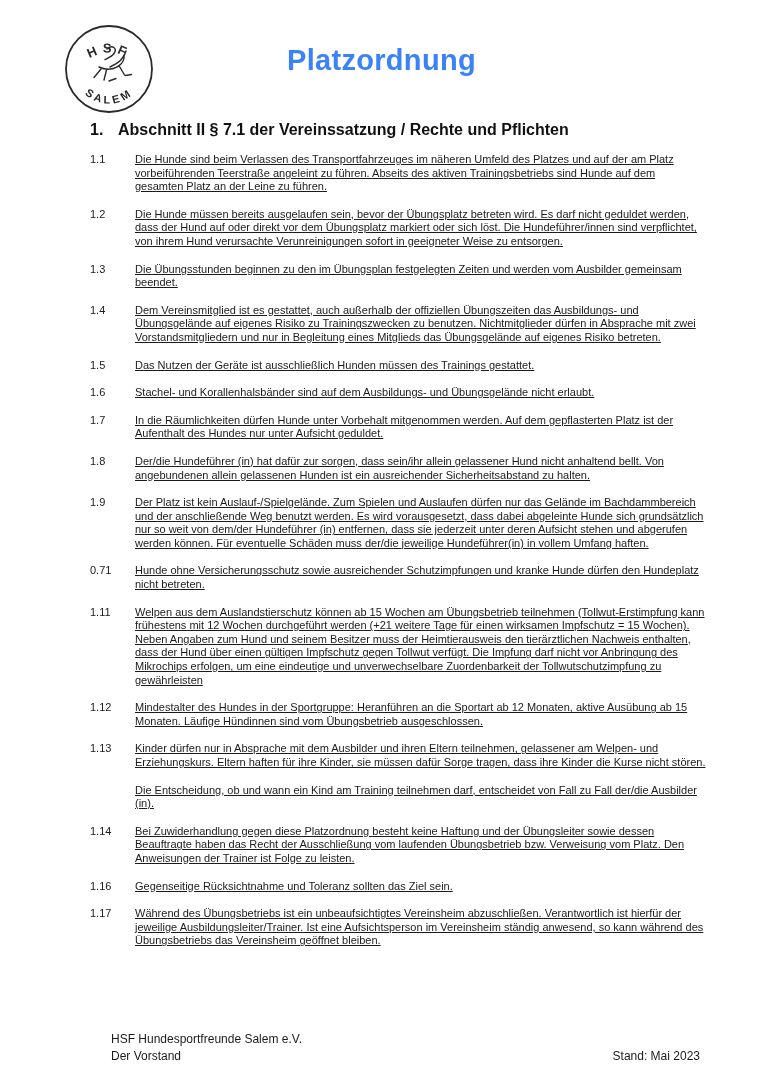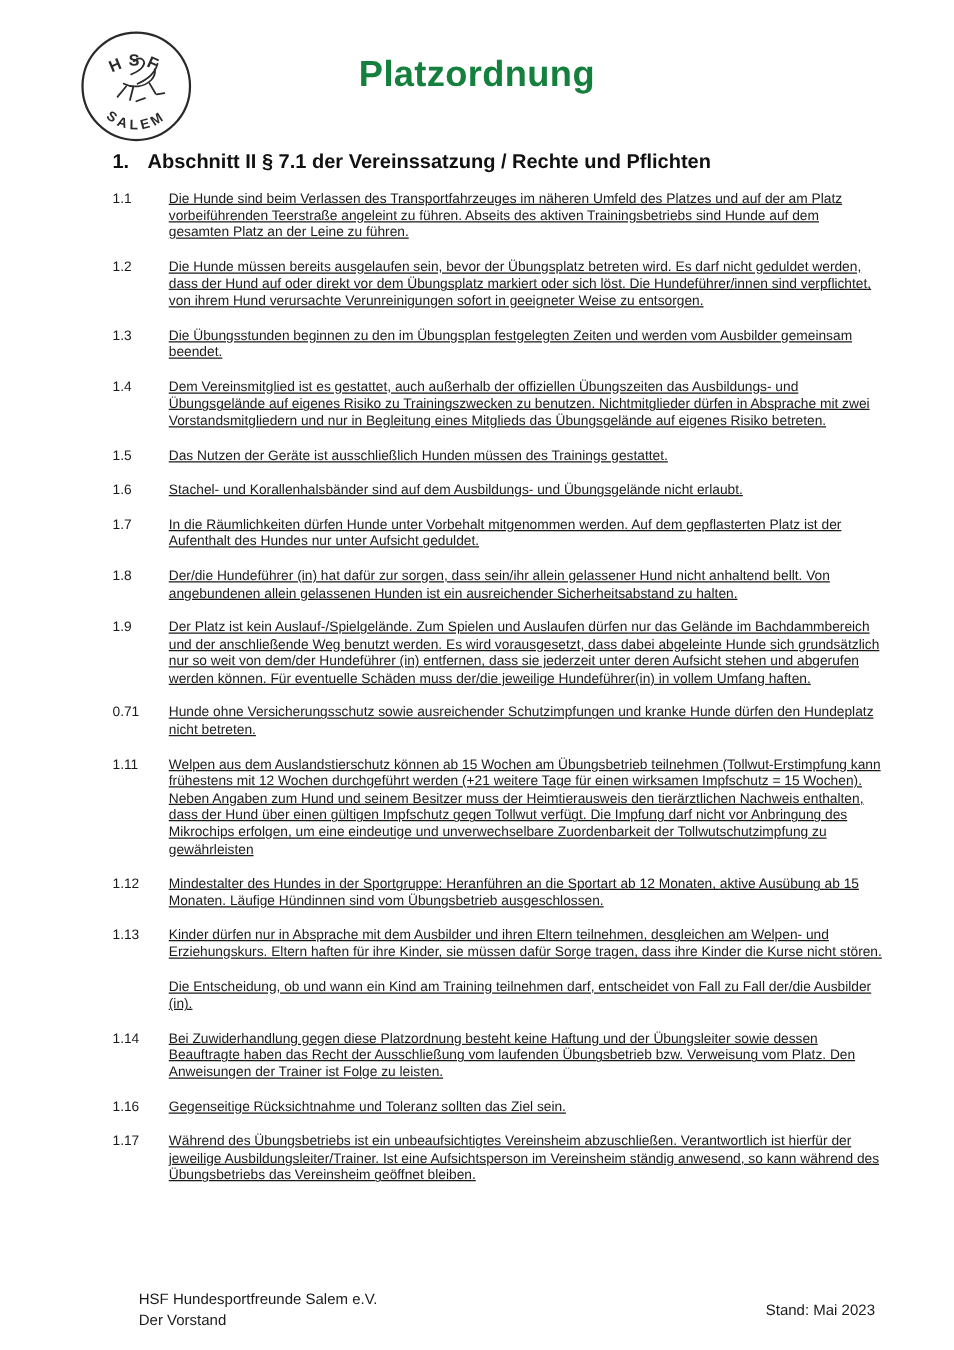--- a/index.html
+++ b/index.html
@@ -43,21 +43,21 @@
   .title {
     position: absolute;
     top: 44px;
     left: 0;
     width: 100%;
     margin: 0;
     text-align: center;
     font-size: 29px;
     font-weight: bold;
     letter-spacing: 0.3px;
-    color: #15803d;
+    color: #3b82f6;
   }
   .content {
     position: absolute;
     left: 90px;
     top: 120px;
     width: 616px;
   }
   .heading {
     display: flex;
     font-size: 16px;
@@ -77,21 +77,21 @@
   .item-body { flex: 1; }
   .item-body p { margin: 0; text-decoration: underline; }
   .item-body p + p { margin-top: 14px; }
   .footer {
     position: absolute;
     left: 111px;
     right: 63px;
     top: 1031px;
     display: flex;
     justify-content: space-between;
-    align-items: center;
+    align-items: flex-end;
     font-size: 12px;
     line-height: 17px;
   }
   .footer-left div { white-space: nowrap; }
   .footer-right { white-space: nowrap; }
 </style>
 </head>
 <body>
 
 <div class="page">
@@ -210,21 +210,21 @@
   <div class="item">
     <div class="item-num">1.12</div>
     <div class="item-body">
             <p>Mindestalter des Hundes in der Sportgruppe: Heranführen an die Sportart ab 12 Monaten, aktive Ausübung ab 15 Monaten. Läufige Hündinnen sind vom Übungsbetrieb ausgeschlossen.</p>
           </div>
   </div>
 
   <div class="item">
     <div class="item-num">1.13</div>
     <div class="item-body">
-            <p>Kinder dürfen nur in Absprache mit dem Ausbilder und ihren Eltern teilnehmen, desgleichen am Welpen- und Erziehungskurs. Eltern haften für ihre Kinder, sie müssen dafür Sorge tragen, dass ihre Kinder die Kurse nicht stören.</p>
+            <p>Kinder dürfen nur in Absprache mit dem Ausbilder und ihren Eltern teilnehmen, gelassener am Welpen- und Erziehungskurs. Eltern haften für ihre Kinder, sie müssen dafür Sorge tragen, dass ihre Kinder die Kurse nicht stören.</p>
             <p>Die Entscheidung, ob und wann ein Kind am Training teilnehmen darf, entscheidet von Fall zu Fall der/die Ausbilder (in).</p>
           </div>
   </div>
 
   <div class="item">
     <div class="item-num">1.14</div>
     <div class="item-body">
             <p>Bei Zuwiderhandlung gegen diese Platzordnung besteht keine Haftung und der Übungsleiter sowie dessen Beauftragte haben das Recht der Ausschließung vom laufenden Übungsbetrieb bzw. Verweisung vom Platz. Den Anweisungen der Trainer ist Folge zu leisten.</p>
           </div>
   </div>

